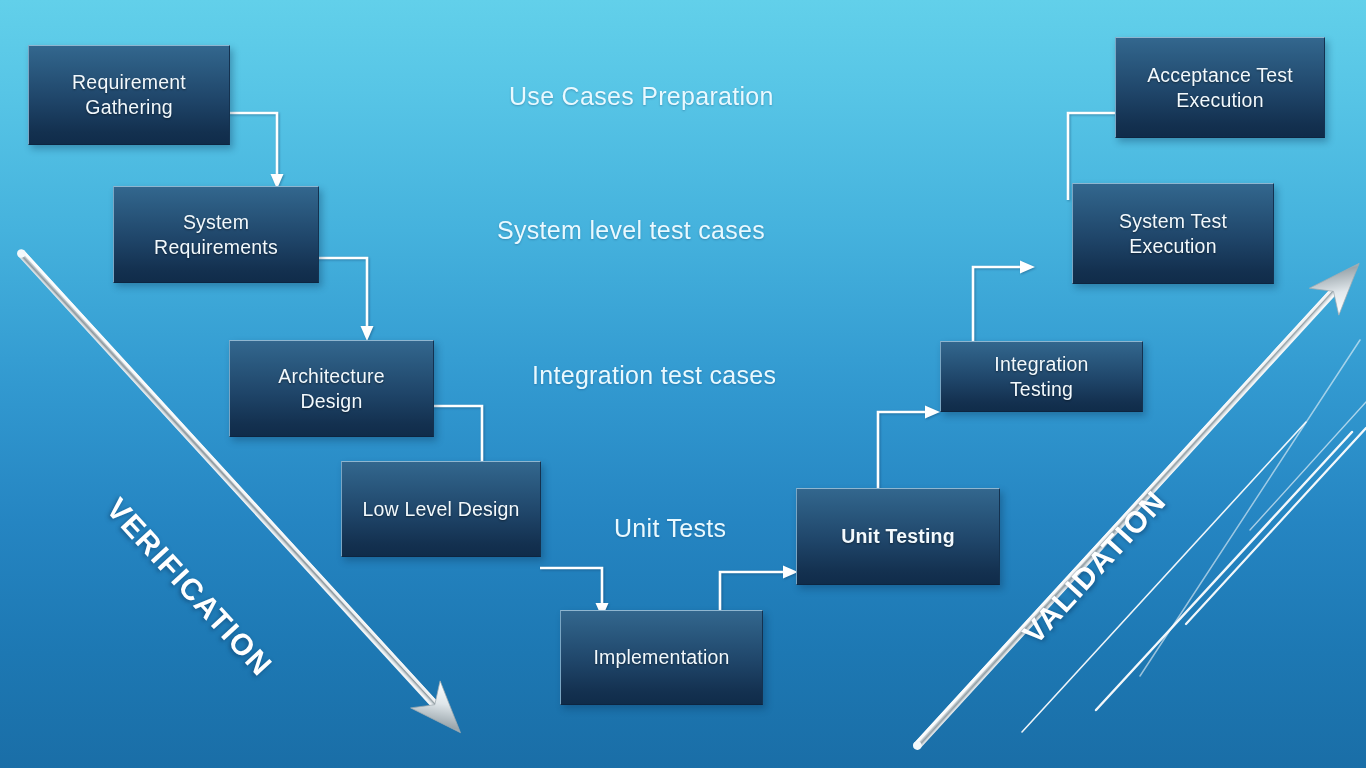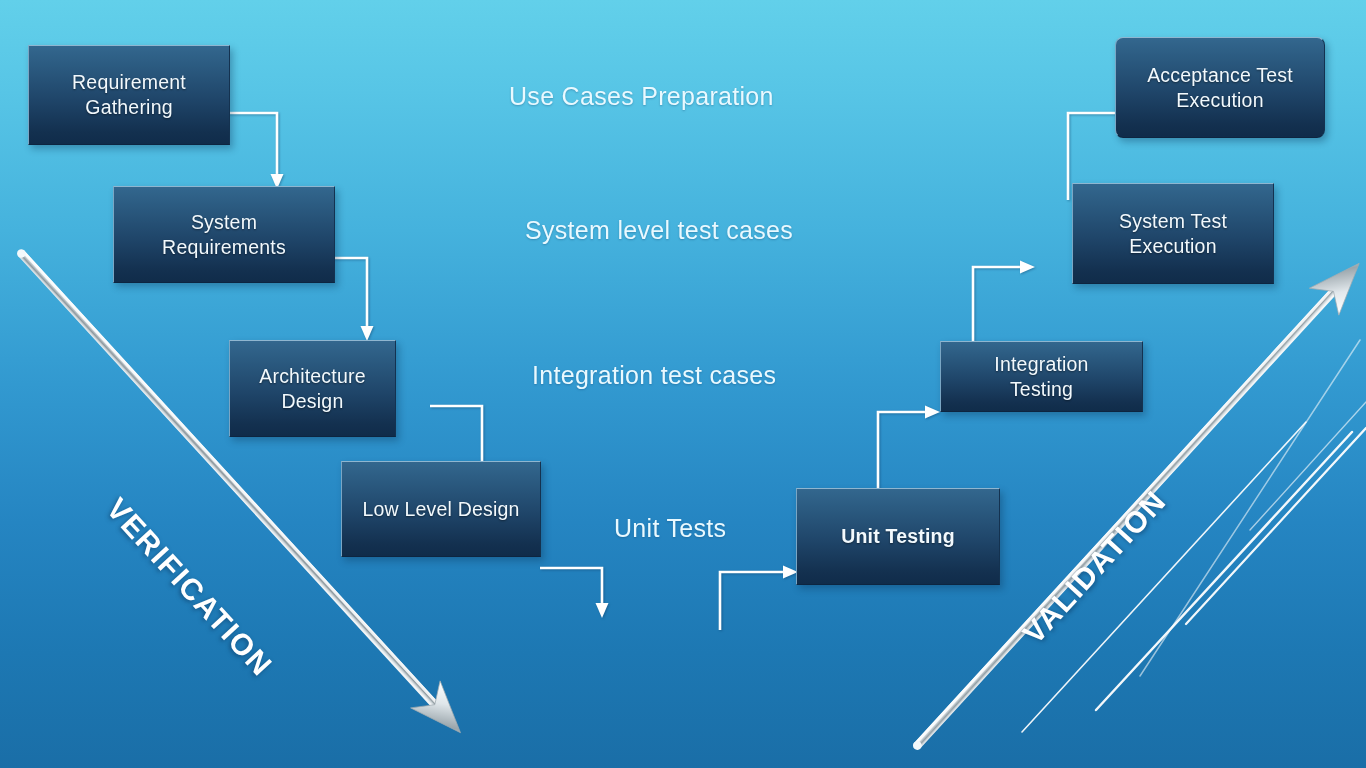--- a/index.html
+++ b/index.html
@@ -197,41 +197,42 @@
     <line x1="140" y1="396" x2="360" y2="60" stroke-width="1.5" opacity="0.55"></line>
     <line x1="186" y1="344" x2="366" y2="148" stroke-width="2.2" opacity="0.95"></line>
     <line x1="250" y1="250" x2="366" y2="122" stroke-width="1.4" opacity="0.60"></line>
   </svg>
 
   <div class="sidelabel" style="left:1029px; top:622px; transform: rotate(-47.5deg); transform-origin: left center;">VALIDATION</div>
 
   <div class="pbox" style="left:28px; top:45px; width:202px; height:100px;">Requirement
 Gathering</div>
 
-  <div class="pbox" style="left:113px; top:186px; width:222px; height:97px;">System
+  <div class="pbox" style="left:113px; top:186px; width:206px; height:97px;">System
 Requirements</div>
 
-  <div class="pbox" style="left:229px; top:340px; width:167px; height:97px;">Architecture
+  <div class="pbox" style="left:229px; top:340px; width:205px; height:97px;">Architecture
 Design</div>
 
   <div class="pbox" style="left:341px; top:461px; width:200px; height:96px;">Low Level Design</div>
 
+  <div class="pbox" style="left:560px; top:610px; width:203px; height:95px;">Implementation</div>
 
   <div class="pbox" style="left:796px; top:488px; width:204px; height:97px;font-weight:bold;">Unit Testing</div>
 
   <div class="pbox" style="left:940px; top:341px; width:203px; height:71px;">Integration
 Testing</div>
 
   <div class="pbox" style="left:1035px; top:183px; width:202px; height:101px;margin-left:37px;">System Test
 Execution</div>
 
-  <div class="pbox" style="left:1115px; top:37px; width:210px; height:101px;border-radius:8px;">Acceptance Test
+  <div class="pbox" style="left:1115px; top:37px; width:210px; height:101px;">Acceptance Test
 Execution</div>
 
   <div class="caption" style="left:509px; top:82px;">Use Cases Preparation</div>
 
-  <div class="caption" style="left:525px; top:216px;">System level test cases</div>
+  <div class="caption" style="left:497px; top:216px;">System level test cases</div>
 
   <div class="caption" style="left:532px; top:361px;">Integration test cases</div>
 
   <div class="caption" style="left:614px; top:514px;">Unit Tests</div>
 
 </div>
 
 </body></html>

